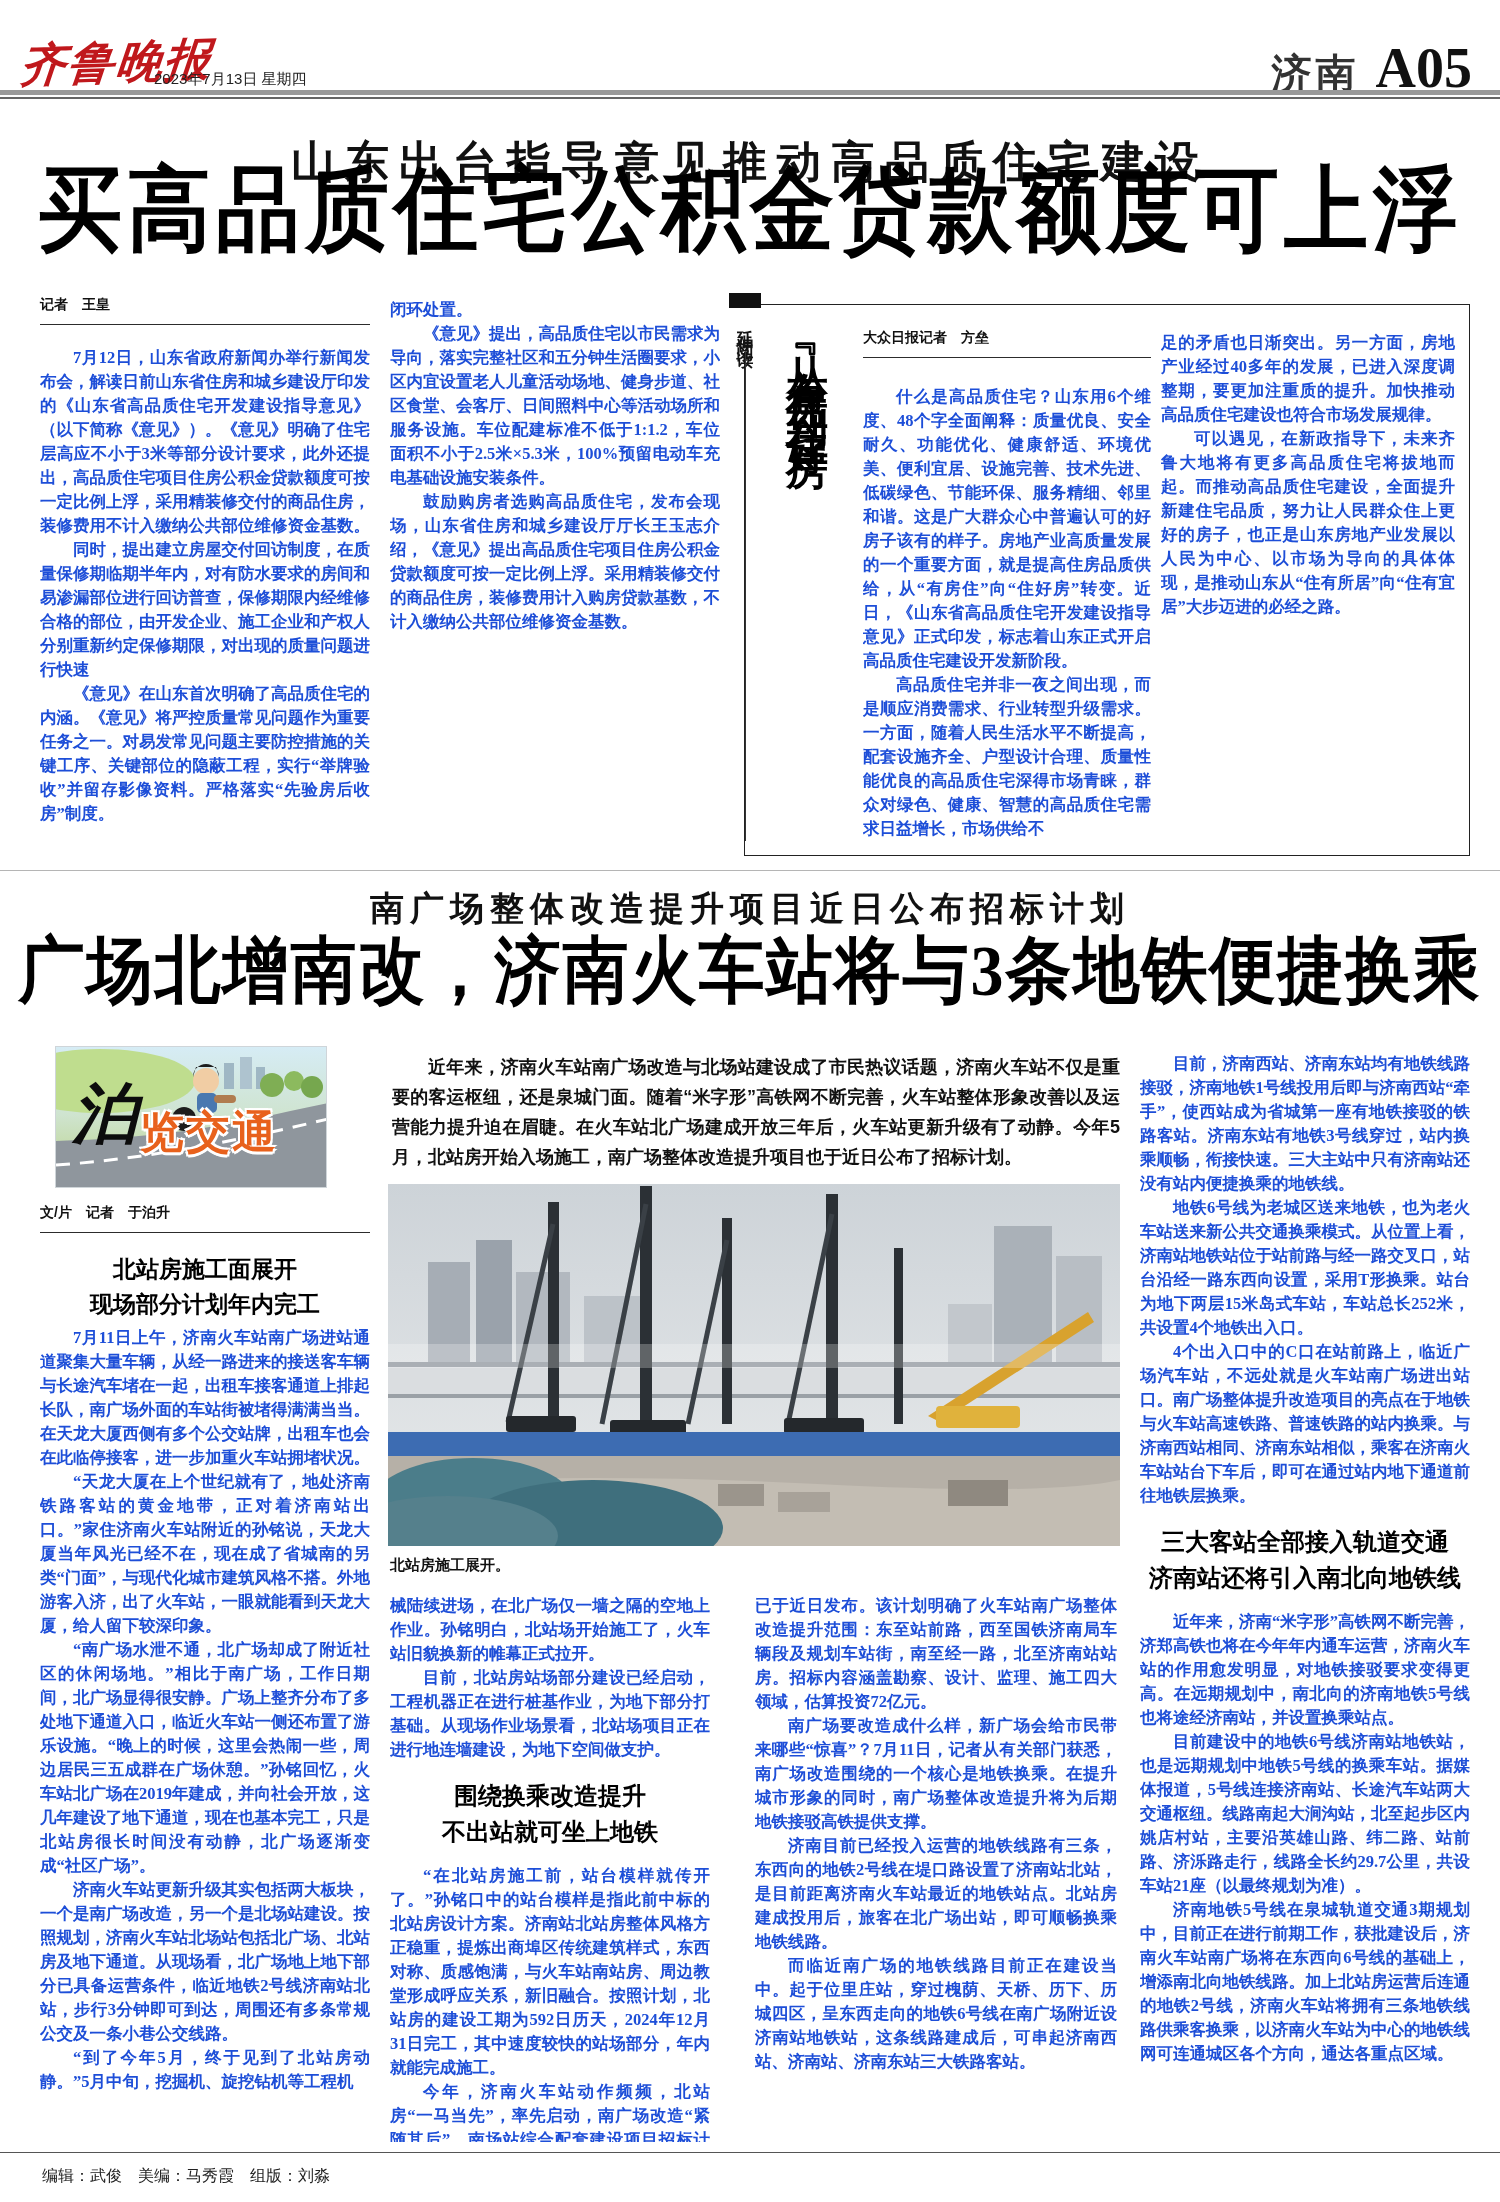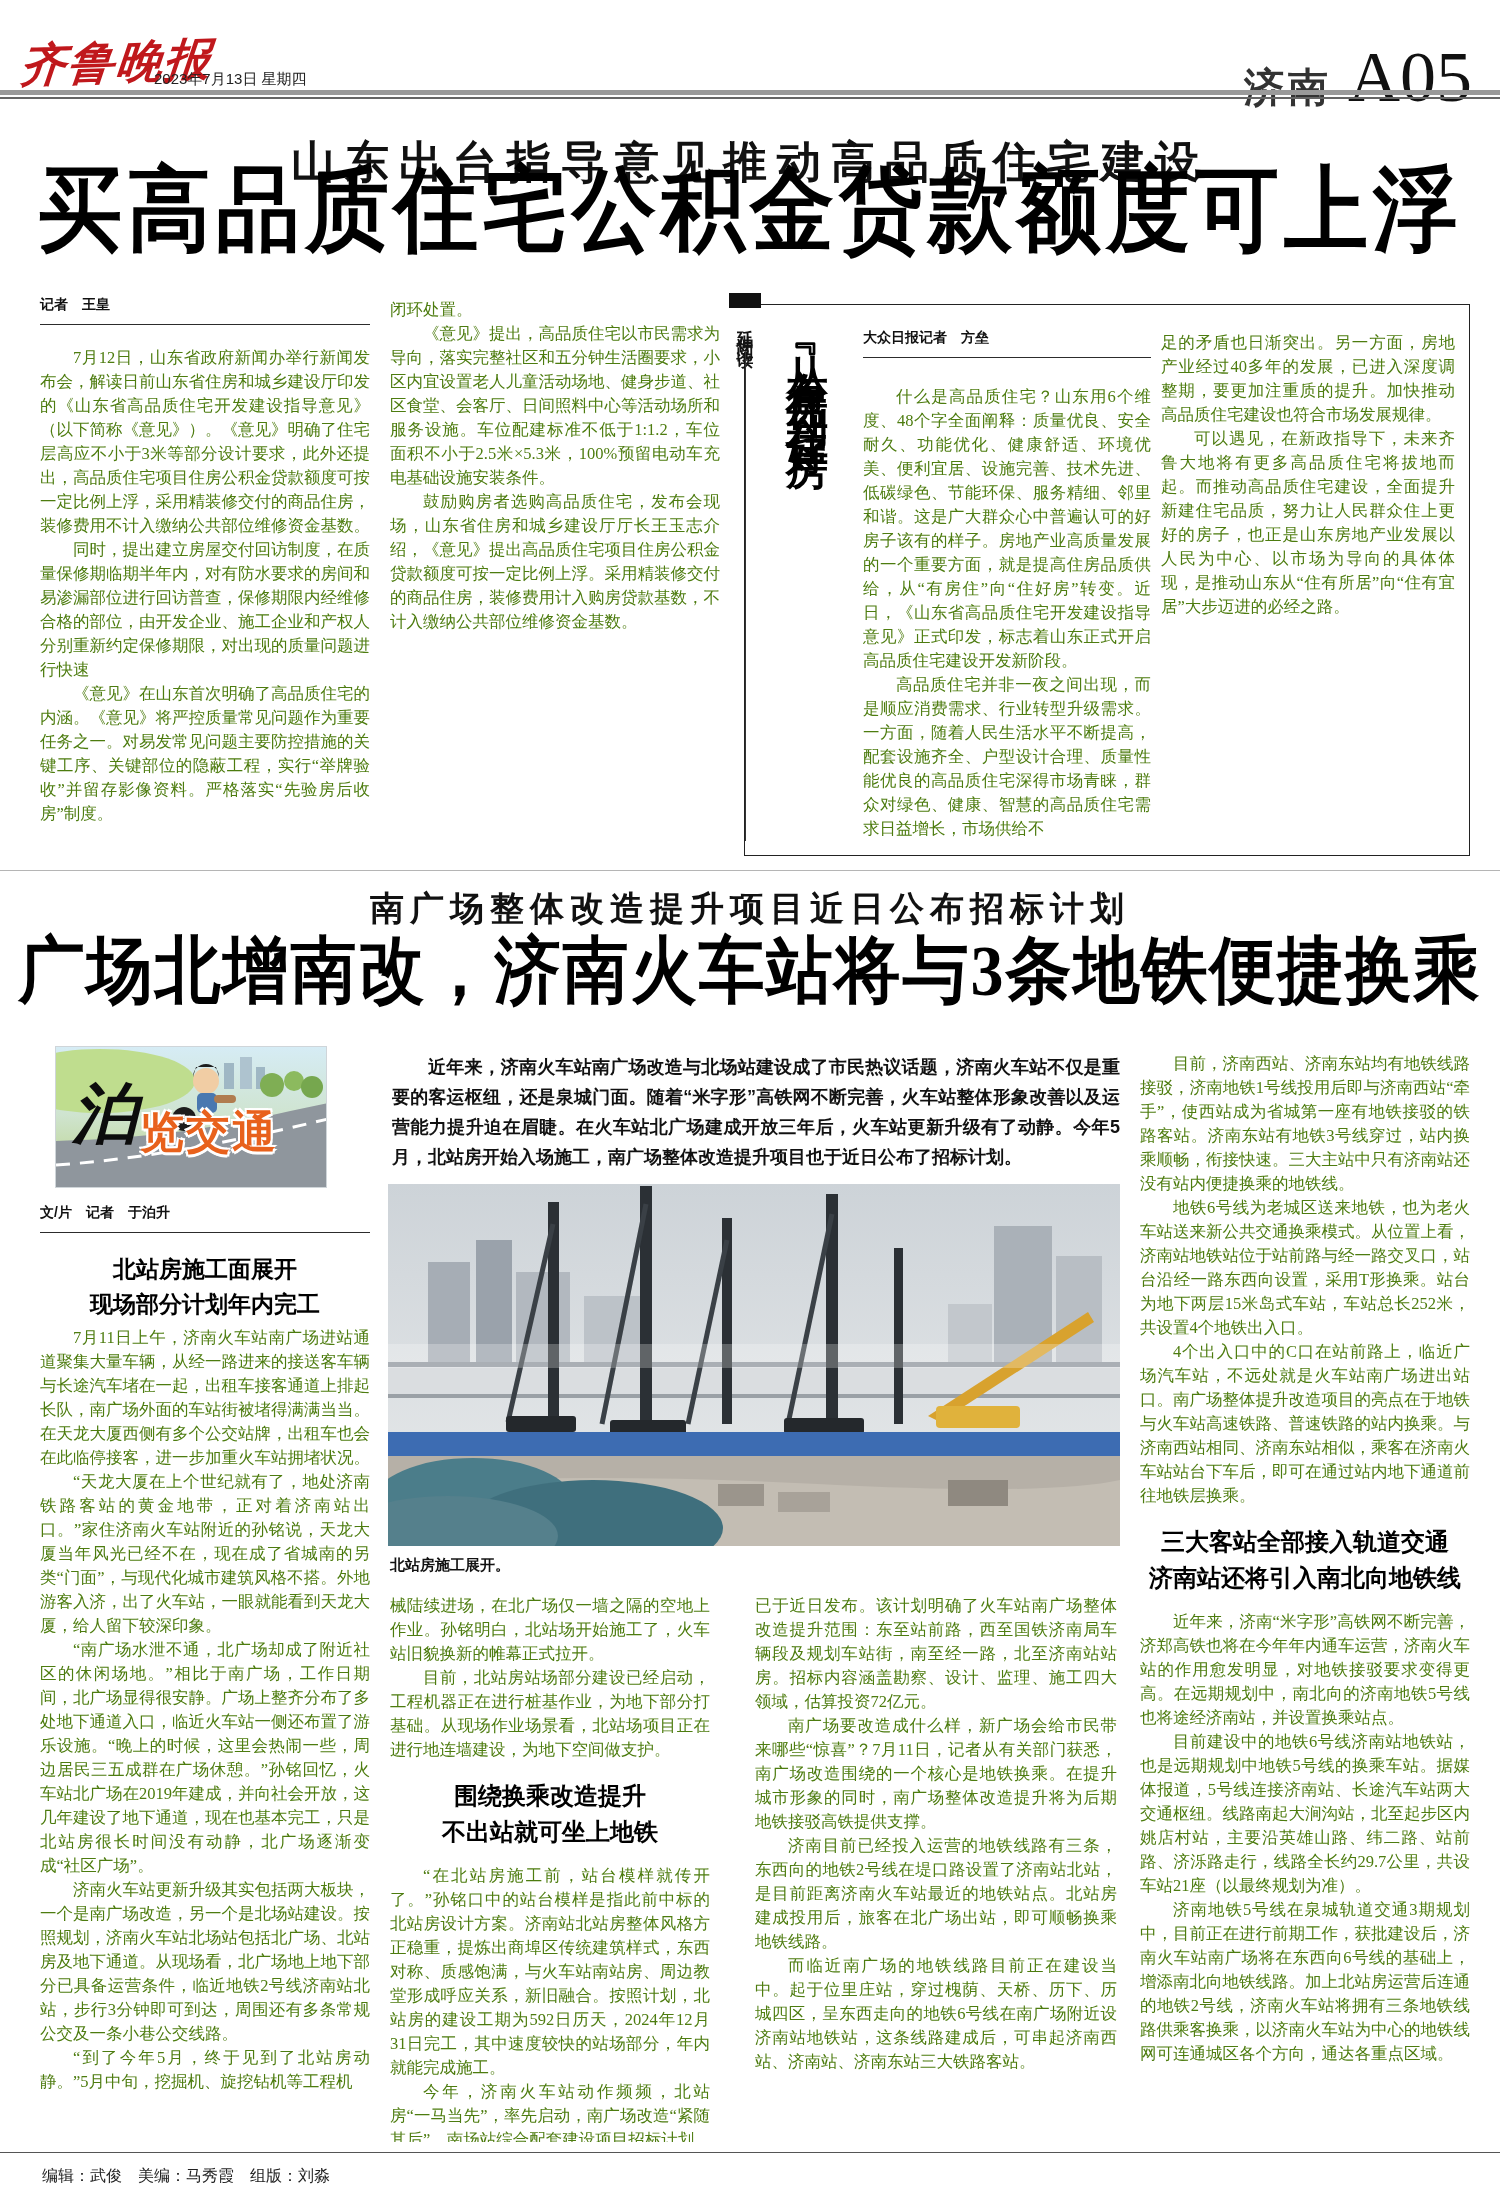--- a/index.html
+++ b/index.html
@@ -12,21 +12,21 @@
 
   
   .masthead {
     left:20px; top:32px; font-size:46px; font-weight:900; font-style:italic;
     color:#c0181c; letter-spacing:2px; transform:skewX(-7deg) rotate(-2deg);
     font-family:"Liberation Serif",serif;
   }
   .head-date { left:154px; top:70px; font-size:15px; font-family:"Liberation Sans",sans-serif; color:#222; }
   .head-right { right:28px; top:36px; display:flex; align-items:baseline; gap:16px; }
   .head-section { font-size:40px; font-weight:700; color:#333; font-family:"Liberation Sans",sans-serif; letter-spacing:4px; }
-  .head-page { font-size:72px; font-weight:400; font-family:"Liberation Serif",serif; color:#111; }
+  .head-page { font-size:56px; font-weight:700; font-family:"Liberation Serif",serif; color:#111; }
   .rule-thick { left:0; top:90px; width:1500px; height:5px; background:#9a9a9a; }
   .rule-thin  { left:0; top:97px; width:1500px; height:2px; background:#666; }
 
   
   .kicker {
     left:0; width:1500px; text-align:center; font-family:"Liberation Sans",sans-serif;
     font-weight:700; color:#111;
   }
   .kicker1 { top:133px; font-size:44px; letter-spacing:10px; }
   .kicker2 { top:886px; font-size:34px; letter-spacing:6px; }
@@ -46,21 +46,21 @@
     font-size:24px; font-weight:900; text-align:center; line-height:36px;
     margin:16px 0 14px; font-family:"Liberation Serif",serif; color:#000;
   }
   .standalone-subhead {
     text-align:center; font-weight:700; font-family:"Liberation Sans",sans-serif;
     font-size:23px; line-height:35px; color:#000;
   }
 
   
   .bodytext p {
-    font-size:16.5px; line-height:24px; text-align:justify; text-indent:2em; color:#4d7c0f;
+    font-size:16.5px; line-height:24px; text-align:justify; text-indent:2em; color:#1d4ed8;font-weight:bold;
   }
   .bodytext p.cont { text-indent:0; }
   .clip { overflow:hidden; }
 
   
   .ext-box { left:744px; top:304px; width:726px; height:552px; border:1.5px solid #222; }
   .ext-tab { position:absolute; left:-17px; top:-12px; width:34px; height:548px;
              display:flex; flex-direction:column; align-items:center; }
   .ext-tab .bar { width:32px; height:15px; background:#111; }
   .ext-tab .label { writing-mode:vertical-rl; font-size:17px; font-weight:700;

